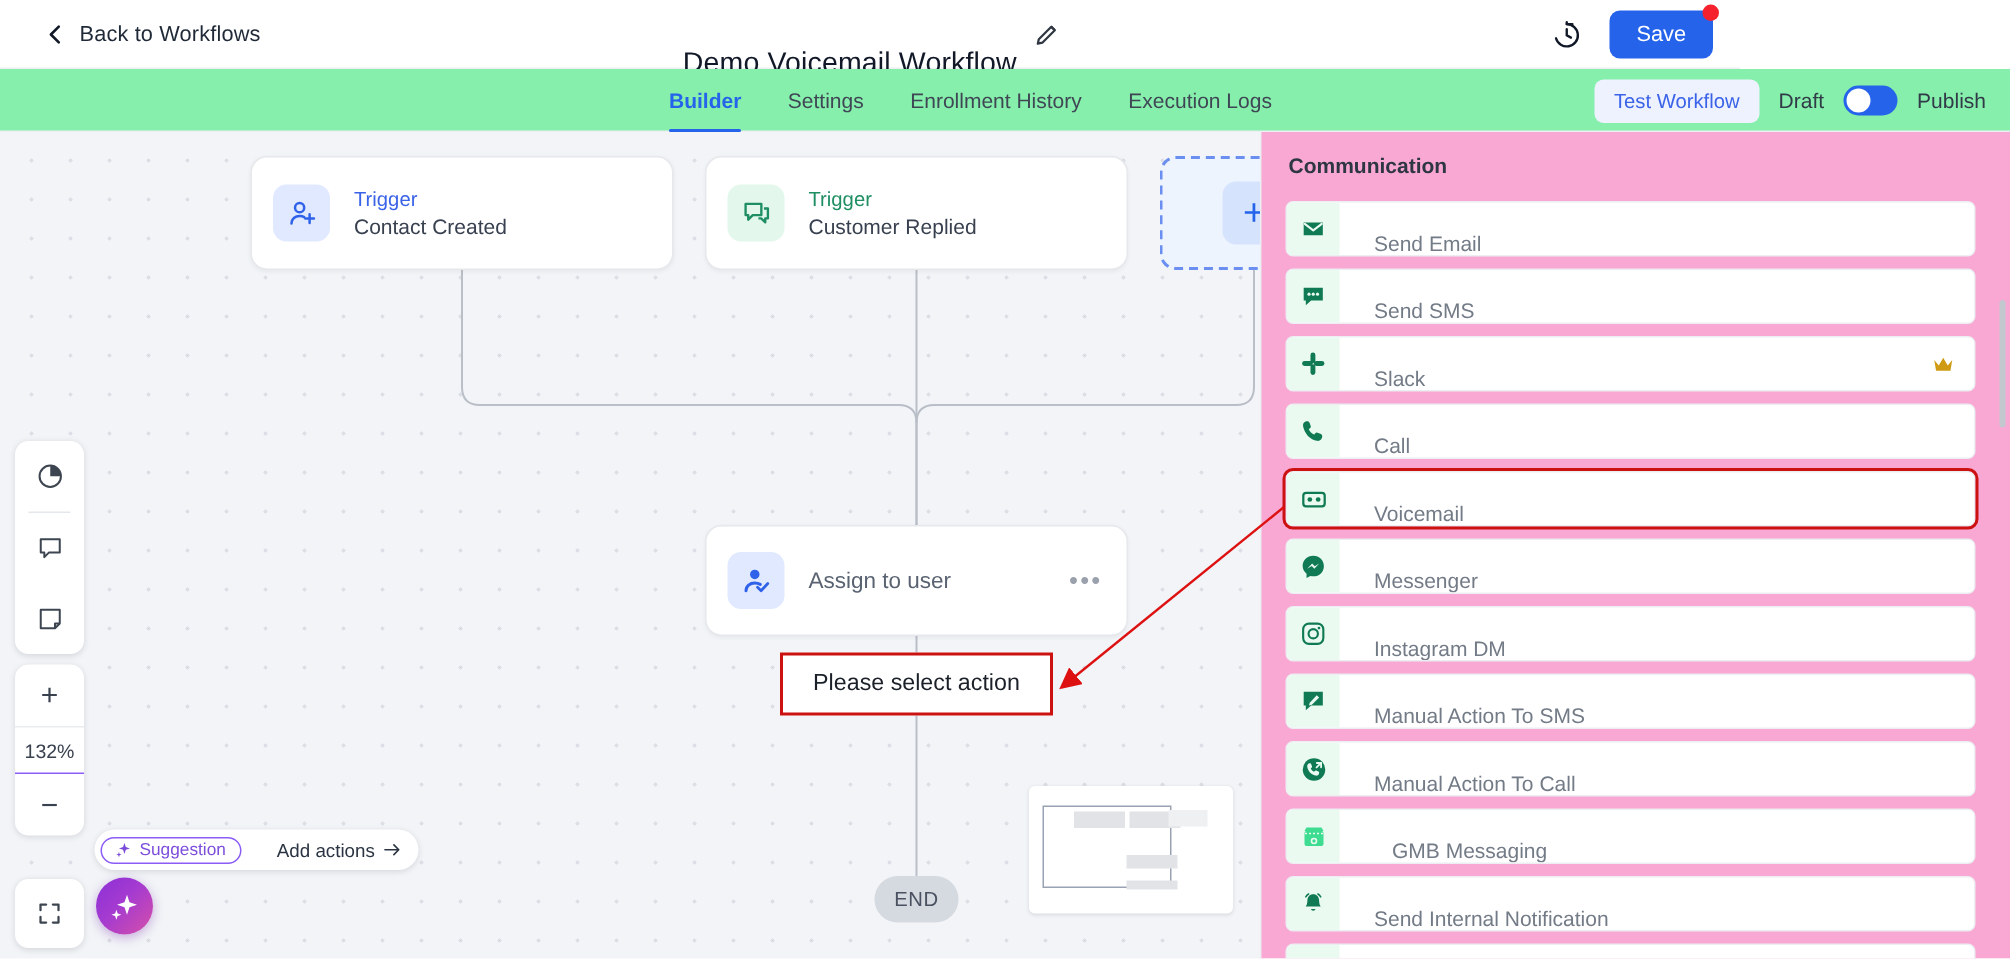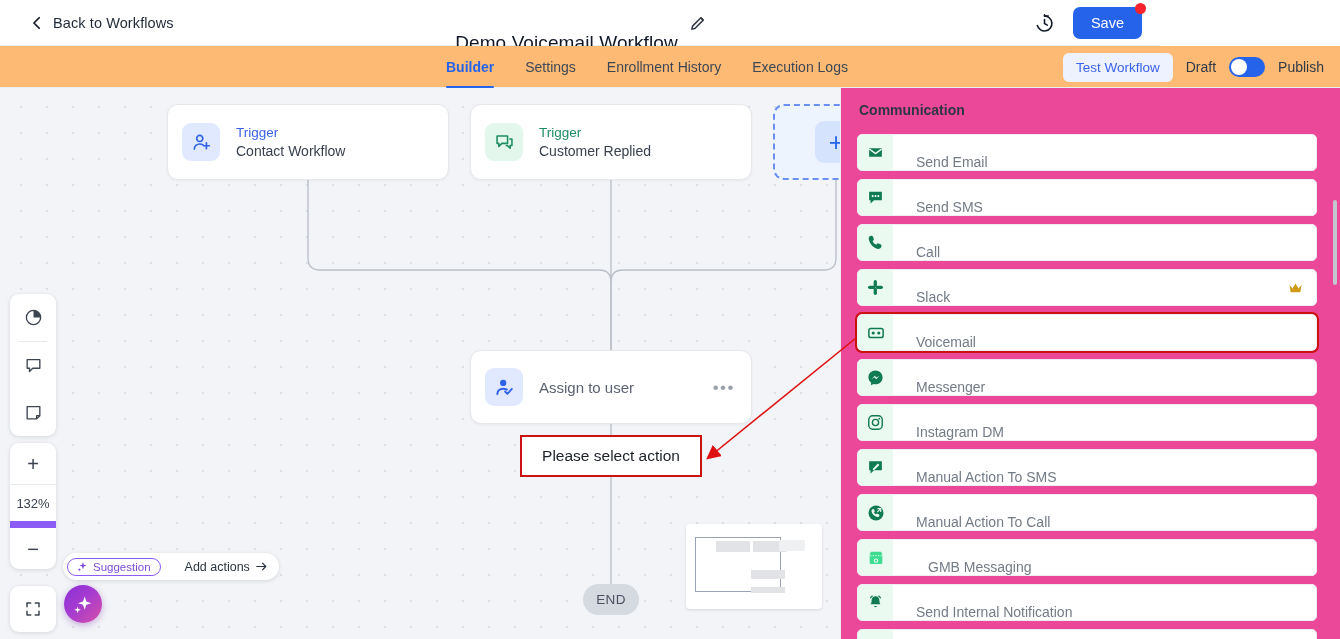--- a/index.html
+++ b/index.html
@@ -44,21 +44,21 @@
   }
   .save-dot {
     position: absolute; right: -4px; top: -4px;
     width: 11px; height: 11px; border-radius: 50%;
     background: #f5222d;
   }
 
   
   .tabsbar {
     position: absolute; left: 0; top: 46px; width: 1340px; height: 42px;
-    background: #fdba74; border-bottom: 1px solid #eceef1;
+    background: #86efac; border-bottom: 1px solid #eceef1;
   }
   .tabs {
     position: absolute; left: 446px; top: 0; height: 42px;
     display: flex; align-items: center; gap: 31px;
   }
   .tab {
     position: relative; height: 42px; display: flex; align-items: center;
     font-size: 14px; color: #3f4754; cursor: pointer; white-space: nowrap;
   }
   .tab.active { color: #2563eb; font-weight: 600; }
@@ -158,23 +158,23 @@
     justify-content: center; cursor: pointer;
   }
   .tool-div { width: 28px; height: 1px; background: #e4e7ec; }
   #zoom-group { left: 10px; top: 355px; width: 46px; }
   .zoom-btn {
     width: 46px; height: 41px; display: flex; align-items: center;
     justify-content: center; cursor: pointer;
     color: #39414f; font-size: 20px; line-height: 1;
   }
   .zoom-val {
-    width: 46px; height: 44px; display: flex; align-items: center;
+    width: 46px; height: 32px; display: flex; align-items: center;
     justify-content: center; font-size: 13px; color: #39414f;
-    border-top: 1px solid #e9ebef; border-bottom: 7px solid #8b5cf6;
+    border-top: 1px solid #e9ebef; border-bottom: 1px solid #8b5cf6;
     cursor: pointer;
   }
   #fit-group { left: 10px; top: 498px; width: 46px; height: 46px;
     justify-content: center; }
 
   
   .suggestion-bar {
     position: absolute; left: 63px; top: 465px; height: 27px;
     background: #fff; border-radius: 14px;
     box-shadow: 0 1px 4px rgba(16,24,40,.13);
@@ -203,21 +203,21 @@
   }
   .mm-view {
     position: absolute; left: 9px; top: 13px; width: 86px; height: 55px;
     border: 1.5px solid #98a2b3; background: #fff;
   }
   .mm-blk { position: absolute; background: #e1e3e6; }
 
   
   .panel {
     position: absolute; left: 840px; top: 88px; width: 500px; height: 551px;
-    background: #ec4899; border-left: 1px solid #eceef1; overflow: hidden;
+    background: #f9a8d4; border-left: 1px solid #eceef1; overflow: hidden;
   }
   .panel-title {
     position: absolute; left: 18px; top: 14px;
     font-size: 14px; font-weight: 700; color: #2e3643;
   }
   .panel-list { position: absolute; left: 16px; top: 46px; width: 460px; }
   .act-row {
     position: relative; height: 37px; margin-bottom: 8px;
     border: 1px solid #eceef1; border-radius: 5px; background: #fff;
     display: flex; align-items: flex-end; cursor: pointer; overflow: hidden;
@@ -322,21 +322,21 @@
     <div class="node" id="node-trigger-1">
       <div class="node-icon icon-blue">
         <svg width="21" height="21" viewBox="0 0 24 24">
           <circle cx="10" cy="7.4" r="3.5" fill="none" stroke="#2f62e8" stroke-width="1.9"></circle>
           <path d="M3.8 19.5 c0-3.6 2.8-5.8 6.2-5.8 1.3 0 2.5.3 3.5.9" fill="none" stroke="#2f62e8" stroke-width="1.9" stroke-linecap="round"></path>
           <path d="M17.6 12.4 L17.6 19 M14.3 15.7 L20.9 15.7" stroke="#2f62e8" stroke-width="1.9" stroke-linecap="round"></path>
         </svg>
       </div>
       <div class="node-text">
         <div class="node-kicker kicker-blue">Trigger</div>
-        <div class="node-sub">Contact Workflow</div>
+        <div class="node-sub">Contact Created</div>
       </div>
     </div>
 
     <div class="node" id="node-trigger-2">
       <div class="node-icon icon-green">
         <svg width="21" height="21" viewBox="0 0 24 24">
           <path d="M3.5 4.5 h12 v8.5 h-6.5 L5.5 16.5 V13 H3.5 Z" fill="none" stroke="#1f8f63" stroke-width="1.8" stroke-linejoin="round"></path>
           <path d="M17.5 8 h3 v7.5 h-2 v3 l-3.2-3 h-2" fill="none" stroke="#1f8f63" stroke-width="1.8" stroke-linejoin="round"></path>
         </svg>
       </div>
@@ -456,39 +456,39 @@
             <circle cx="12" cy="10" r="1.5" fill="#eafaf1"></circle>
             <circle cx="16" cy="10" r="1.5" fill="#eafaf1"></circle>
           </svg>
         </div>
         <span class="act-label">Send SMS</span>
       </div>
 
       <div class="act-row">
         <div class="act-icon">
           <svg width="17" height="17" viewBox="0 0 24 24">
-            <path d="M6.2 2.5 c1.3 0 2 .6 2.4 1.8 l1 2.7 c.3.9.1 1.6-.7 2.2 l-1.1.8 c.9 2.2 2.9 4.2 5.2 5.1 l.8-1.1 c.6-.8 1.3-1 2.2-.7 l2.7 1 c1.2.4 1.8 1.1 1.8 2.4 0 2.8-2.2 4.8-5 4.3 C9.3 20 4 14.7 2.5 7.5 2 4.7 3.4 2.5 6.2 2.5 Z" fill="#0f7a53"></path>
-          </svg>
-        </div>
-        <span class="act-label">Call</span>
-      </div>
-
-      <div class="act-row">
-        <div class="act-icon">
-          <svg width="17" height="17" viewBox="0 0 24 24">
             <rect x="9.4" y="1.5" width="4.6" height="10" rx="2.3" fill="#0f7a53"></rect>
             <rect x="9.4" y="12.5" width="4.6" height="10" rx="2.3" fill="#0f7a53"></rect>
             <rect x="1.5" y="9.4" width="10" height="4.6" rx="2.3" fill="#0f7a53"></rect>
             <rect x="12.5" y="9.4" width="10" height="4.6" rx="2.3" fill="#0f7a53"></rect>
           </svg>
         </div>
         <span class="act-label">Slack</span>
         <svg class="crown" width="15" height="12" viewBox="0 0 24 20">
           <path d="M2 5 L7 11 L12 2.5 L17 11 L22 5 L20 17 H4 Z" fill="#cf9b15"></path>
         </svg>
+      </div>
+
+      <div class="act-row">
+        <div class="act-icon">
+          <svg width="17" height="17" viewBox="0 0 24 24">
+            <path d="M6.2 2.5 c1.3 0 2 .6 2.4 1.8 l1 2.7 c.3.9.1 1.6-.7 2.2 l-1.1.8 c.9 2.2 2.9 4.2 5.2 5.1 l.8-1.1 c.6-.8 1.3-1 2.2-.7 l2.7 1 c1.2.4 1.8 1.1 1.8 2.4 0 2.8-2.2 4.8-5 4.3 C9.3 20 4 14.7 2.5 7.5 2 4.7 3.4 2.5 6.2 2.5 Z" fill="#0f7a53"></path>
+          </svg>
+        </div>
+        <span class="act-label">Call</span>
       </div>
 
       <div class="act-row highlighted">
         <div class="act-icon">
           <svg width="18" height="18" viewBox="0 0 24 24">
             <rect x="2.5" y="6" width="19" height="12" rx="2.5" fill="none" stroke="#0f7a53" stroke-width="2"></rect>
             <circle cx="8.3" cy="12" r="2.1" fill="#0f7a53"></circle>
             <circle cx="15.7" cy="12" r="2.1" fill="#0f7a53"></circle>
           </svg>
         </div>

